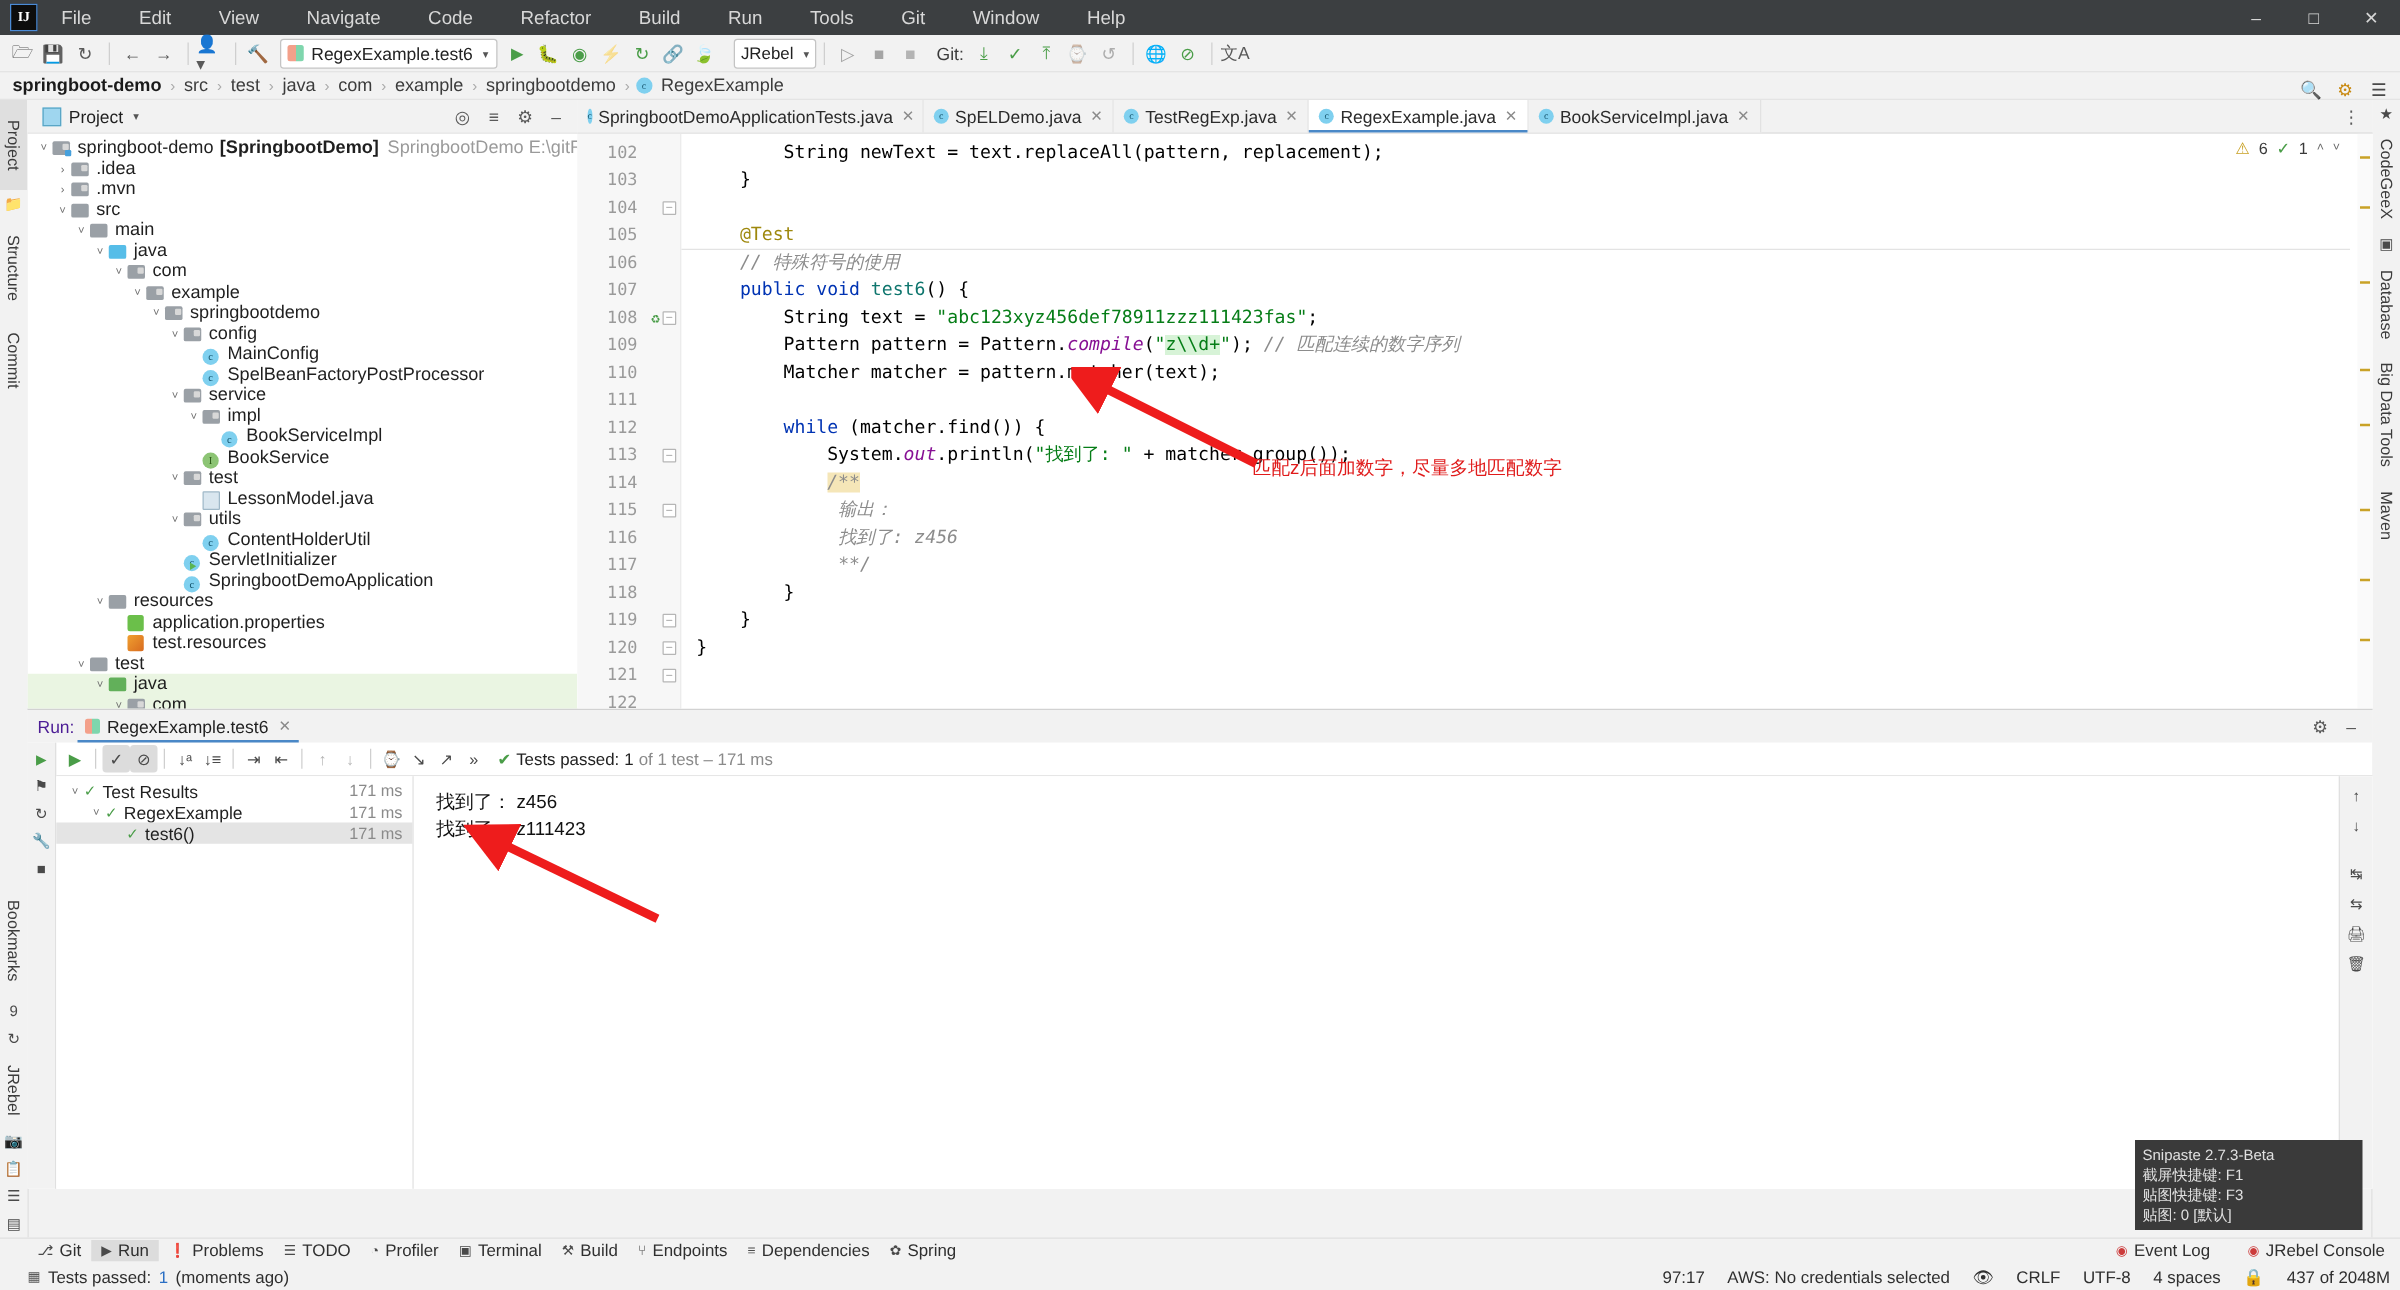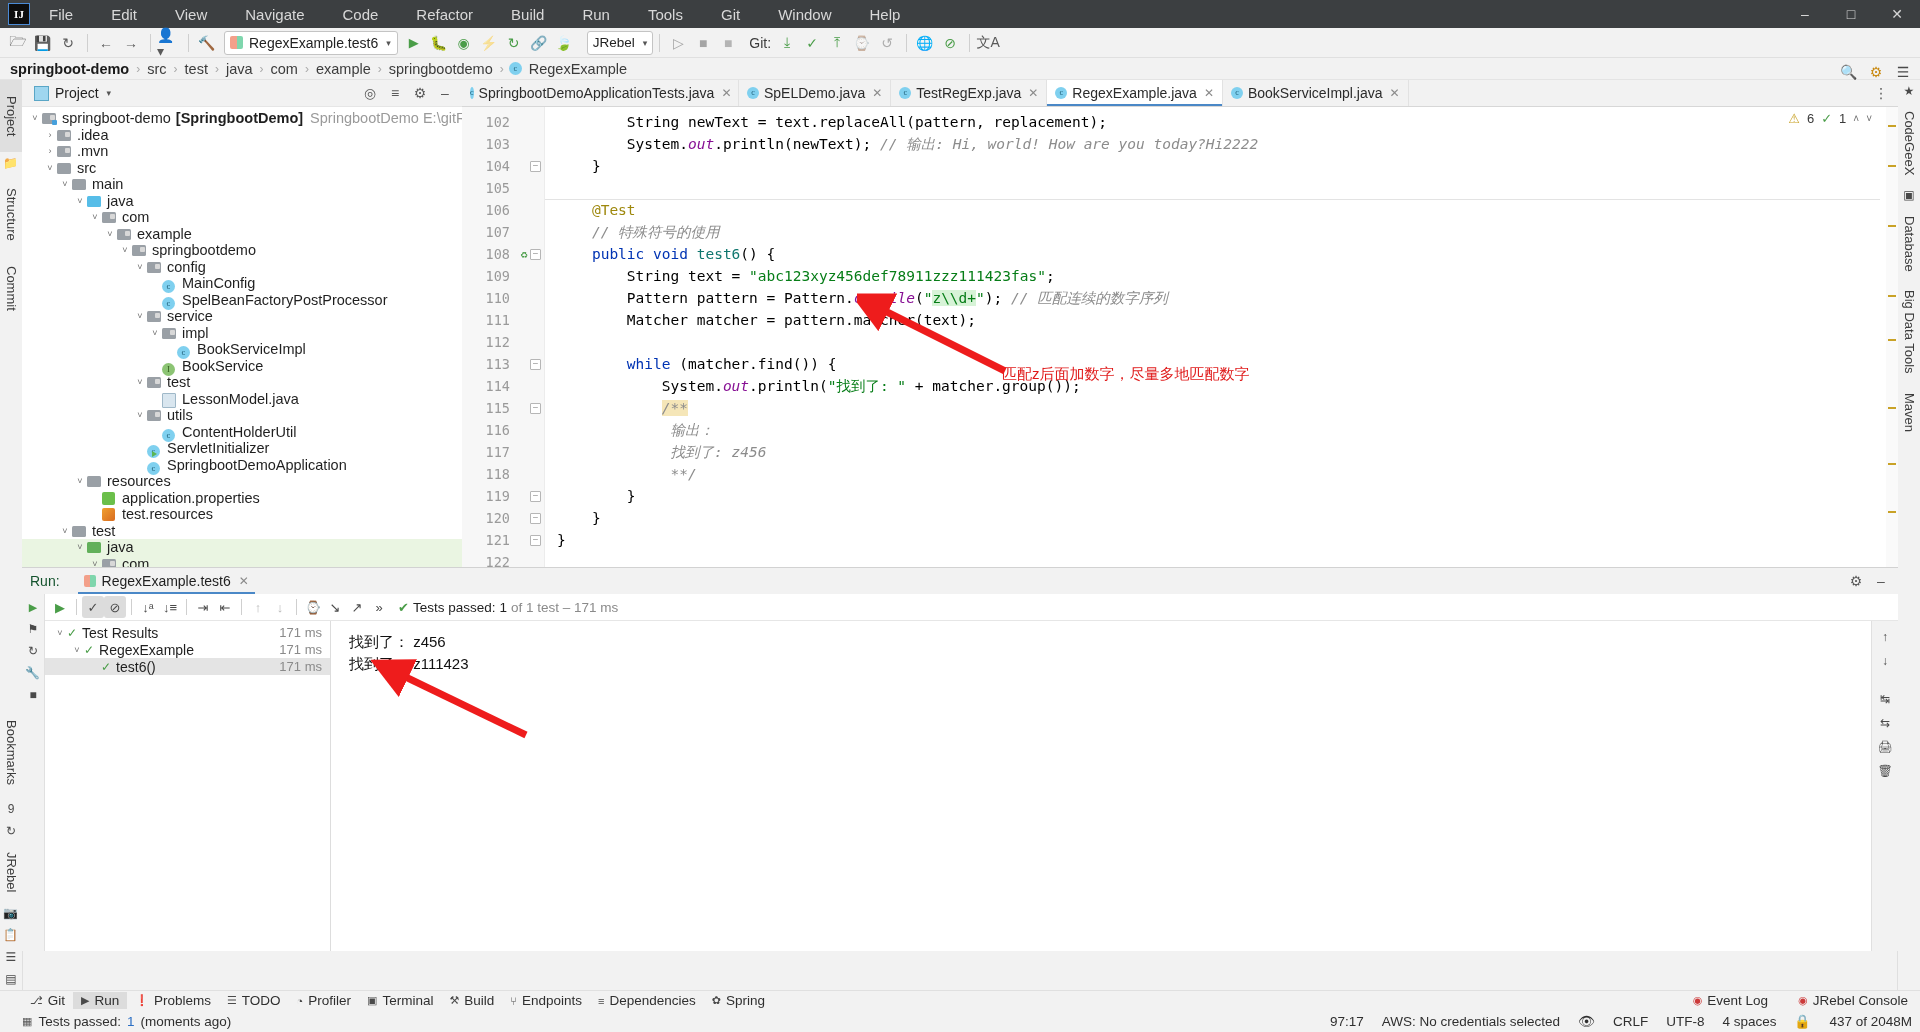--- a/index.html
+++ b/index.html
@@ -254,21 +254,21 @@
   
   .runpanel {
     position: absolute; top: 567px; left: 22px; right: 22px; height: 383px;
     background: #ffffff; display: flex; flex-direction: column;
     border-top: 1px solid #d2d2d2;
   }
   .run-header {
     height: 26px; background: #f2f2f2; display:flex; align-items:center;
     padding-left: 8px; font-size: 14px; position: relative;
   }
-  .run-header .rl { color:#14532d; margin-right: 18px; }
+  .run-header .rl { color:#4c1d95; margin-right: 2px; }
   .run-tab {
     display:flex; align-items:center; height:26px; padding:0 6px; position:relative;
     font-size:14px;
   }
   .run-tab::after { content:''; position:absolute; bottom:0; left:0; right:0; height:2px; background:#4a88c7;}
   .run-tab .rt-ico { width:12px;height:12px;margin-right:6px;border-radius:2px;
     background:linear-gradient(90deg,#f3a08a 50%, #7fd6ad 50%); }
   .run-tab .tclose { margin-left:8px; color:#8a8a8a; font-size:12px; }
   .run-header-right { position:absolute; right:4px; display:flex; align-items:center;}
 
@@ -676,21 +676,20 @@
           <div class="gl"><span>117</span></div>
           <div class="gl"><span>118</span></div>
           <div class="gl"><span>119</span><span class="foldmark">–</span></div>
           <div class="gl"><span>120</span><span class="foldmark">–</span></div>
           <div class="gl"><span>121</span><span class="foldmark">–</span></div>
           <div class="gl"><span>122</span></div>
         </div>
       <div class="codearea" id="codearea">
         <div class="sep-line" style="top:92px;"></div>
       <div class="cl">        <span class="meth">String newText = text.replaceAll(pattern, replacement);</span></div>
-          <div class="cl">        <span class="meth">System.</span><span class="field">out</span><span class="meth">.println(newText); </span><span class="cmt">// 输出: Hi, world! How are you today?Hi2222</span></div>
           <div class="cl">    <span class="meth">}</span></div>
           <div class="cl"></div>
           <div class="cl">    <span class="anno">@Test</span></div>
           <div class="cl">    <span class="cmt">// 特殊符号的使用</span></div>
           <div class="cl">    <span class="kw">public void </span><span class="meth" style="color:#0f766e">test6</span><span class="meth">() {</span></div>
           <div class="cl">        <span class="meth">String text = </span><span class="str">"abc123xyz456def78911zzz111423fas"</span><span class="meth">;</span></div>
           <div class="cl">        <span class="meth">Pattern pattern = Pattern.</span><span class="field">compile</span><span class="meth">(</span><span class="str">"</span><span class="str hl-green">z\\d+</span><span class="str">"</span><span class="meth">); </span><span class="cmt">// 匹配连续的数字序列</span></div>
           <div class="cl">        <span class="meth">Matcher matcher = pattern.matcher(text);</span></div>
           <div class="cl"></div>
           <div class="cl">        <span class="kw">while </span><span class="meth">(matcher.find()) {</span></div>
@@ -824,20 +823,26 @@
               <line x1="155" y1="76" x2="18" y2="10" stroke="#ee1c1c" stroke-width="7" marker-end="url(#ah2)"></line>
             </svg>
           <div class="cline">找到了： z456</div>
               <div class="cline">找到了： z111423</div>
             </div>
         </div>
       </div>
     </div>
   </div>
 
+  <div class="snip">
+    <div>Snipaste 2.7.3-Beta</div>
+    <div>截屏快捷键: F1</div>
+    <div>贴图快捷键: F3</div>
+    <div>贴图: 0 [默认]</div>
+  </div>
 
   <div class="bottombar" id="bottombar">
       <div class="bb-item">
         <span class="bb-ico">⎇</span>
         <span>Git</span>
       </div>
       <div class="bb-item active">
         <span class="bb-ico">▶</span>
         <span>Run</span>
       </div>

